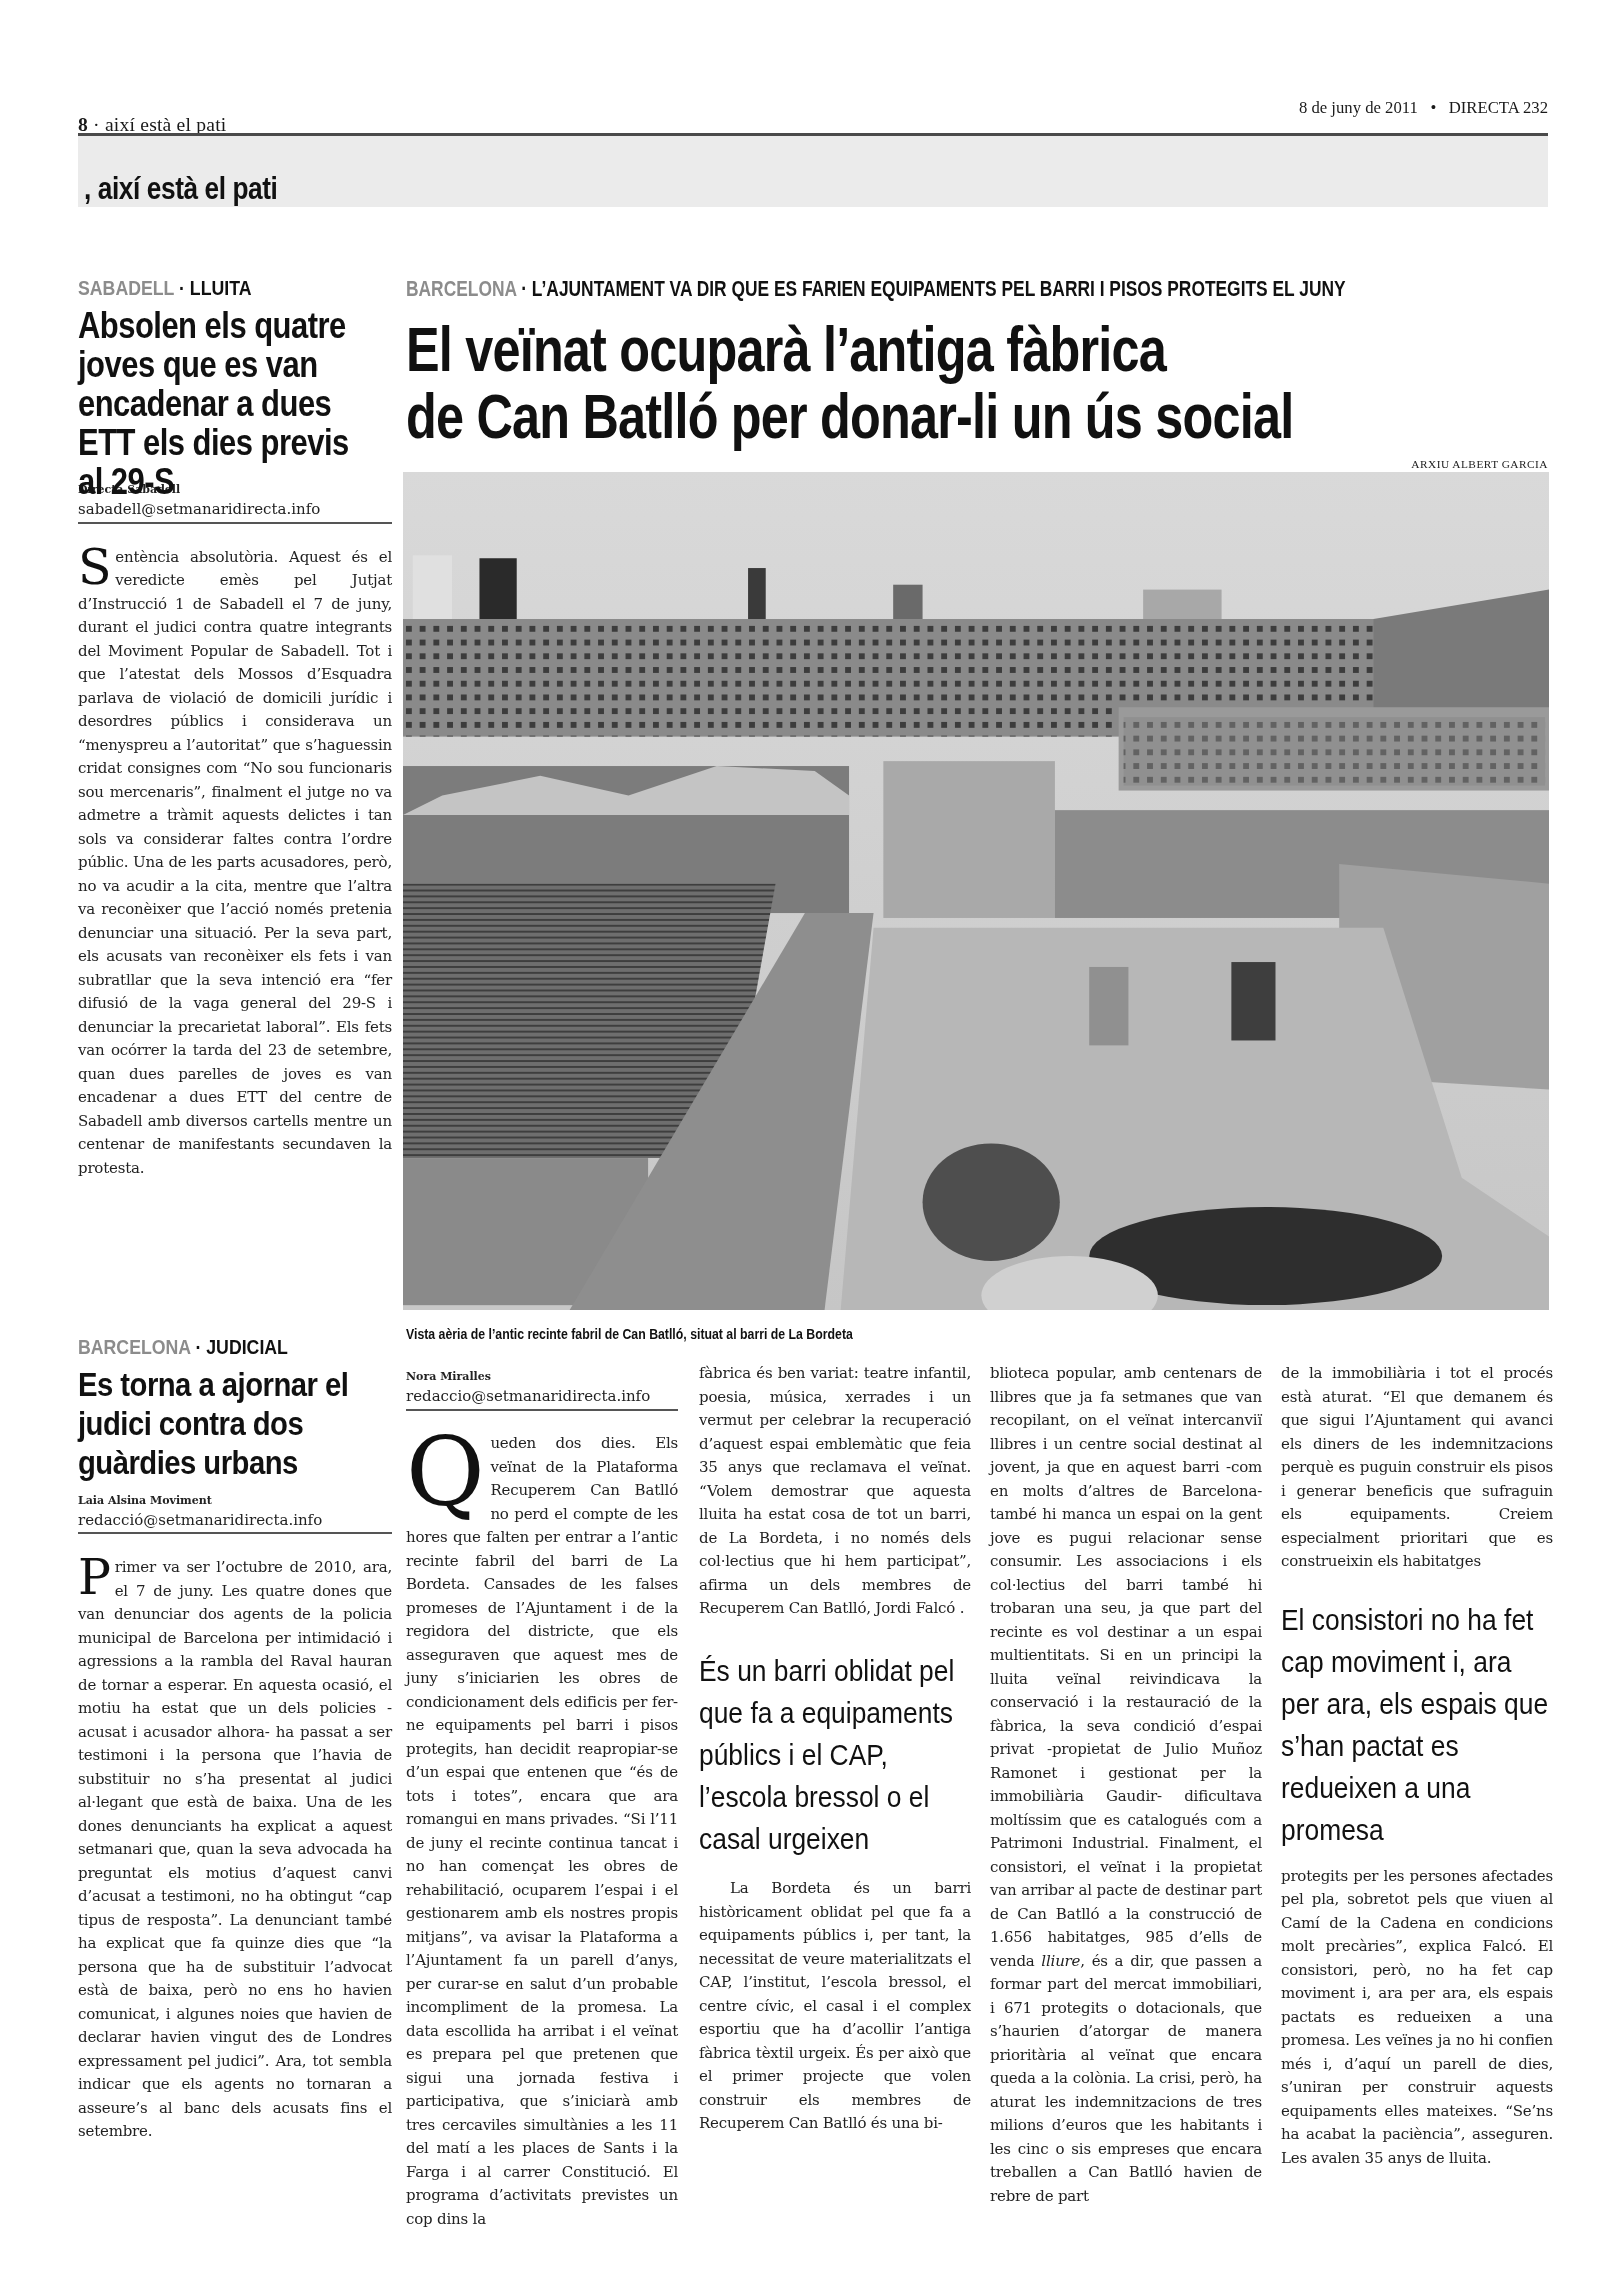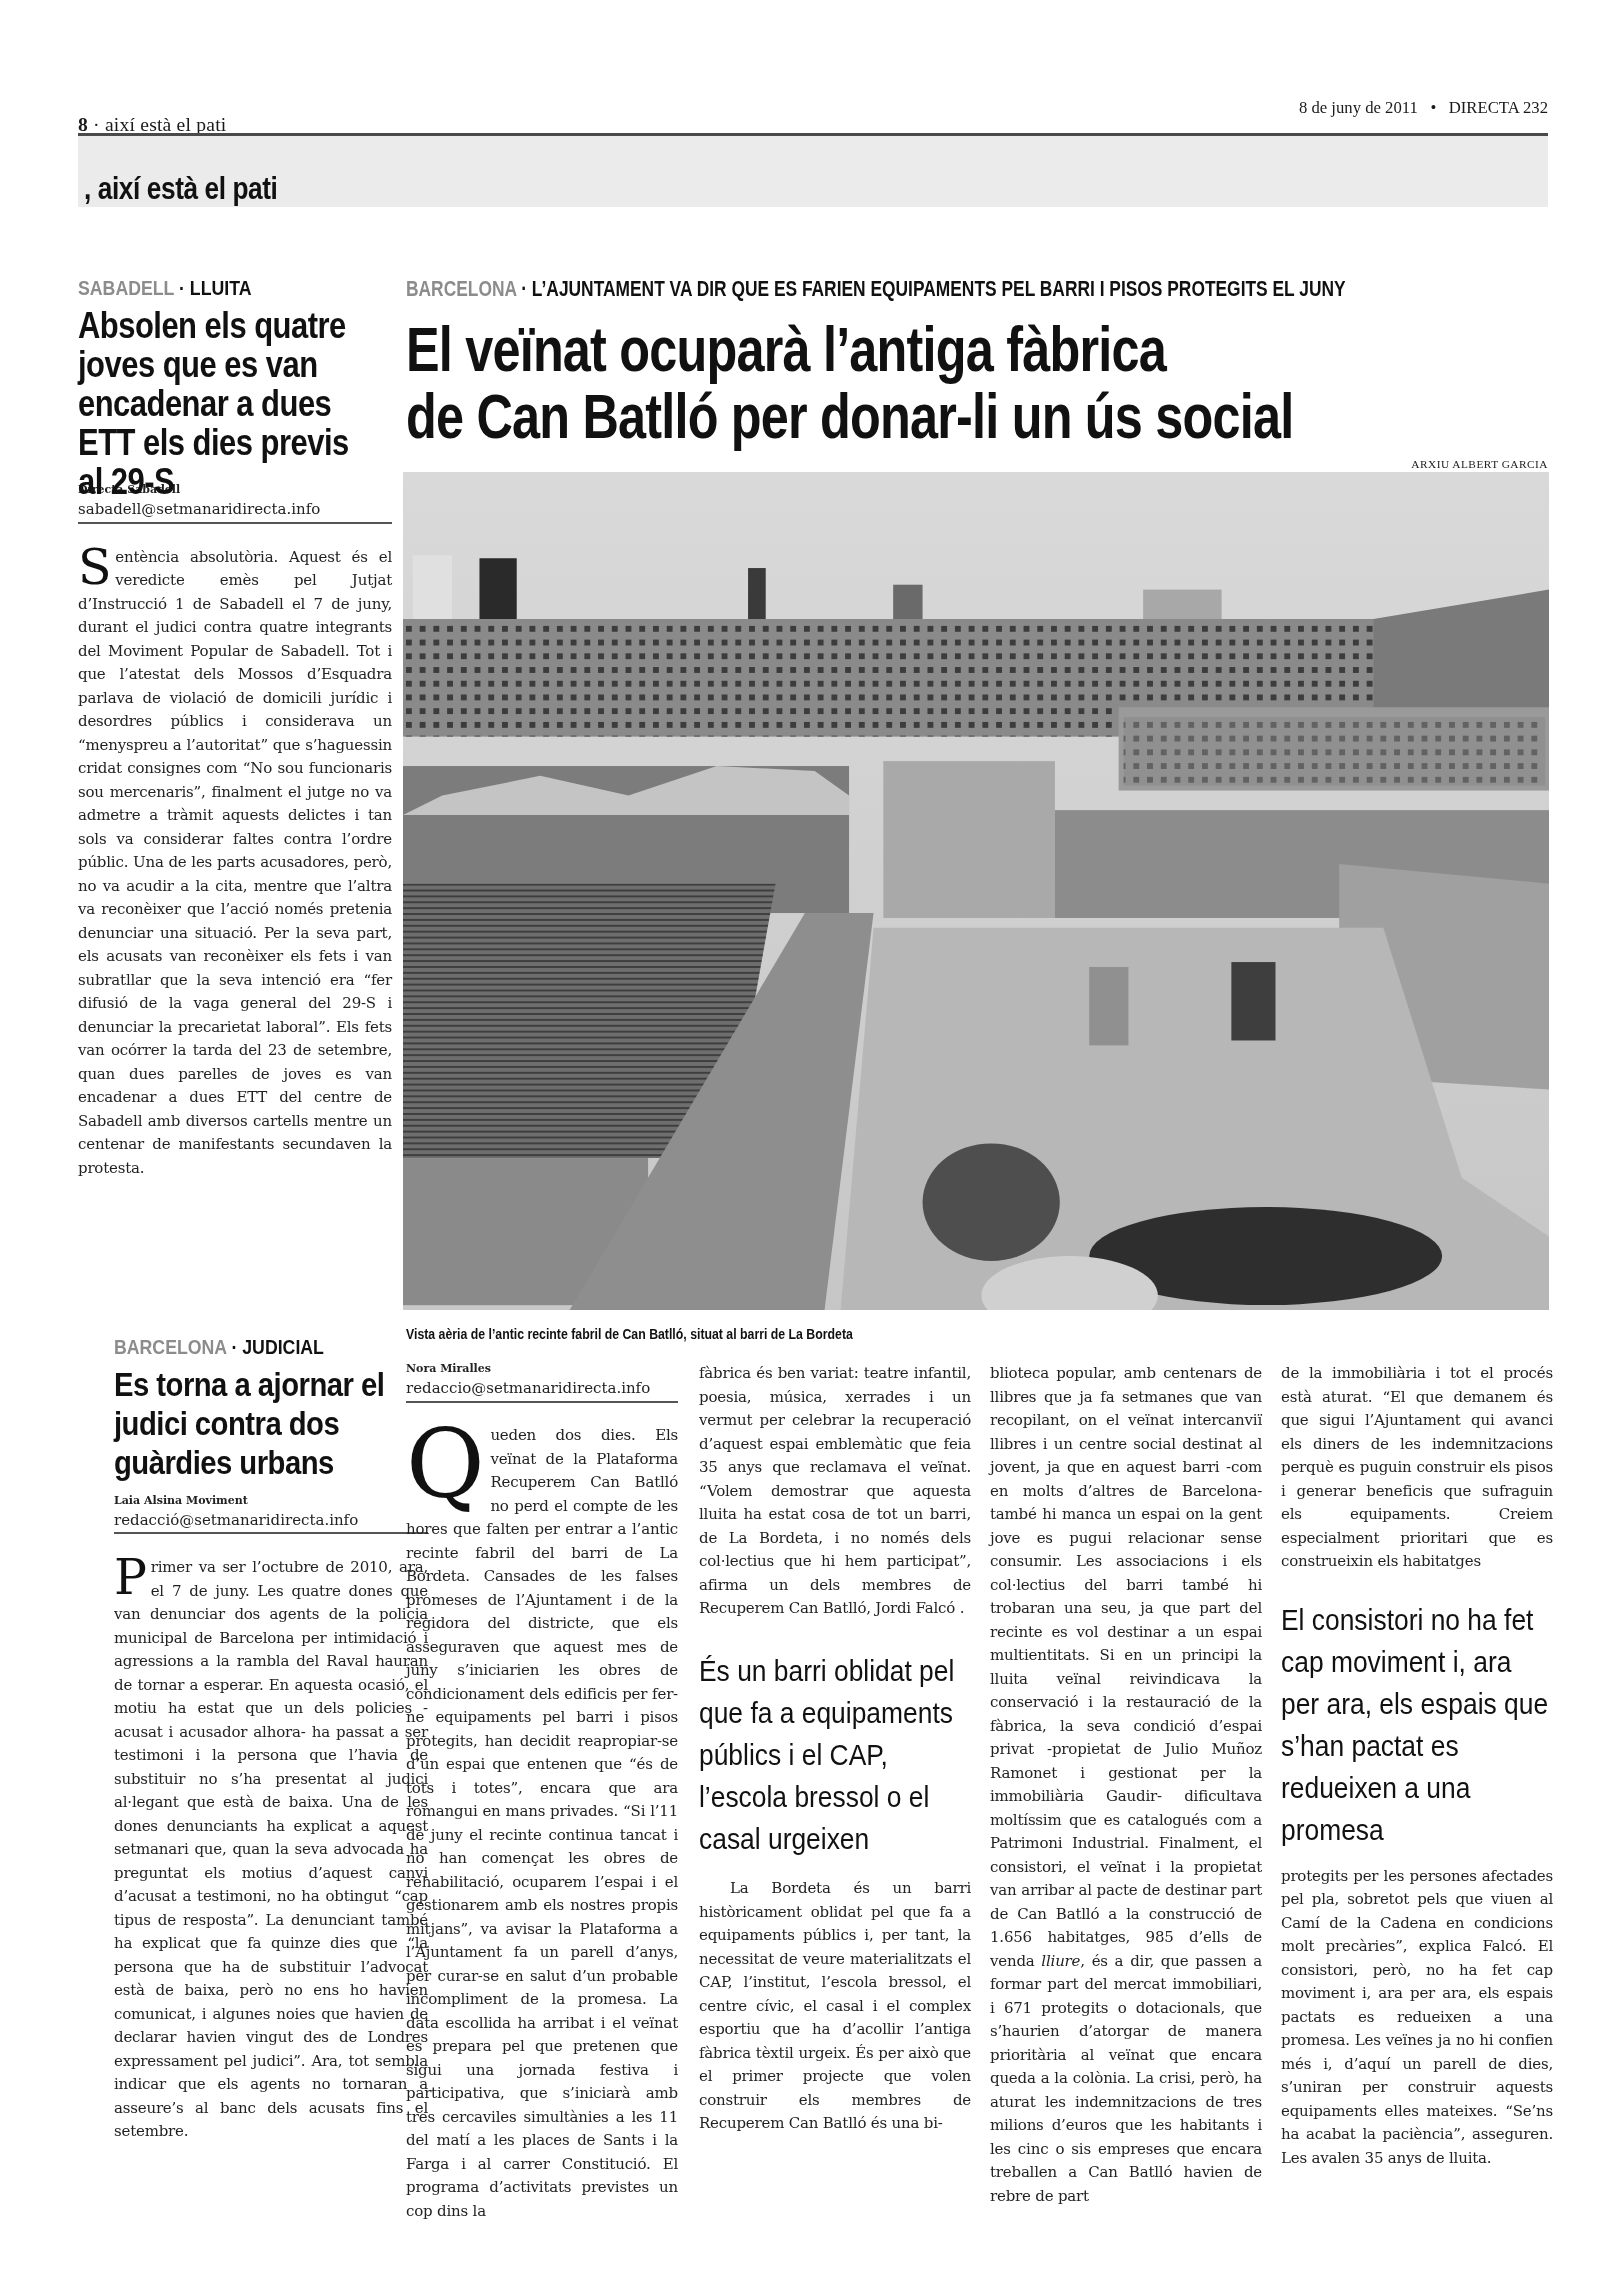--- a/index.html
+++ b/index.html
@@ -28,42 +28,42 @@
   .byline .name { font-size: 11px; font-weight: bold; color: #222; }
   .byline .email { font-size: 15px; color: #222; margin-top: 3.9px; }
   .byline-rule { height: 2px; background: #555; margin-top: 3.9px; }
 
   .body-text { font-family: "DejaVu Serif", serif; font-size: 15px; line-height: 23.5px; text-align: justify; color: #222; hyphens: auto; letter-spacing: -0.2px; }
   .dropcap { float: left; font-size: 49px; line-height: 39px; margin: 2px 3.9px 0 0; color: #111; }
   .dropcap-q { float: left; font-size: 96px; line-height: 76px; margin: 2px 5.9px 0 0; color: #111; }
 
   .art1-body { margin-top: 21.6px; }
 
-  .art2 { position: absolute; left: 78px; top: 1335px; width: 314px; margin-left: 36px; }
+  .art2 { position: absolute; left: 78px; top: 1335px; width: 314px; }
   .art2-kicker { font-size: 20.6px; transform: scaleX(0.86); }
   .art2-head { font-size: 34px; line-height: 39px; margin-top: 5.9px; width: 333px; letter-spacing: -0.6px; transform: scaleX(0.86); }
   .art2-body { margin-top: 21.6px; }
 
   
   .main-kicker { position: absolute; left: 406px; top: 276px; font-size: 22px; transform: scaleX(0.79); }
   .main-head { position: absolute; left: 406px; top: 316px; font-size: 63px; line-height: 67px; white-space: nowrap; letter-spacing: -1px; transform: scaleX(0.8); }
   .photo-credit { position: absolute; right: 72px; top: 458px; font-family: "Liberation Serif", serif; font-size: 11.3px; letter-spacing: 0.5px; color: #222; text-transform: uppercase; }
 
   .photo { position: absolute; left: 403px; top: 472px; width: 1146px; height: 838px; overflow: hidden; background: #bdbdbd; }
   .photo svg { width: 100%; height: 100%; display: block; }
 
   .caption { position: absolute; left: 406px; top: 1325px; font-family: "Liberation Sans", sans-serif; font-weight: bold; font-size: 15px; color: #111; transform: scaleX(0.82); transform-origin: left top; white-space: nowrap; }
 
   .col { position: absolute; top: 1362px; width: 272px; }
   .col-a { left: 406px; }
   .col-b { left: 699px; }
   .col-c { left: 990px; }
   .col-d { left: 1281px; }
 
-  .col-a .byline { margin-top: 0; }
+  .col-a .byline { margin-top: 8px; }
   .col-a .body-text { margin-top: 21.6px; }
 
   .pullquote { font-family: "Liberation Sans", sans-serif; font-size: 30px; line-height: 42px; color: #111; transform: scaleX(0.88); transform-origin: left top; width: 304px; }
   .pq-b { margin-top: 29px; margin-bottom: 17.6px; }
   .pq-d { margin-top: 25.5px; margin-bottom: 13.7px; }
   .indent { text-indent: 31px; }
 </style>
 </head>
 <body>
 

